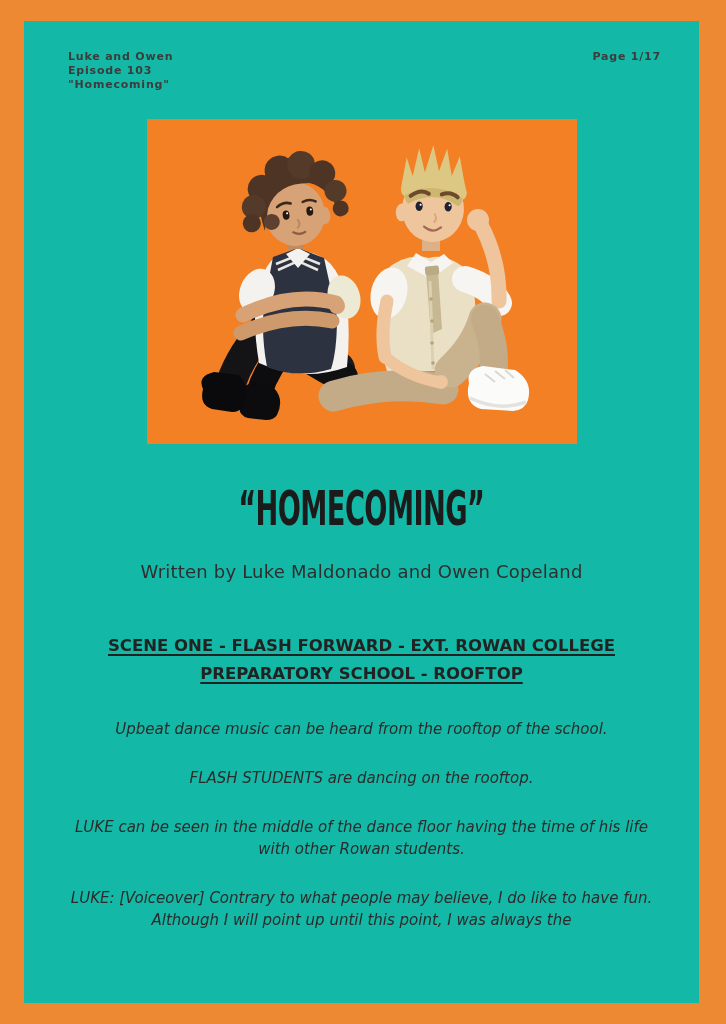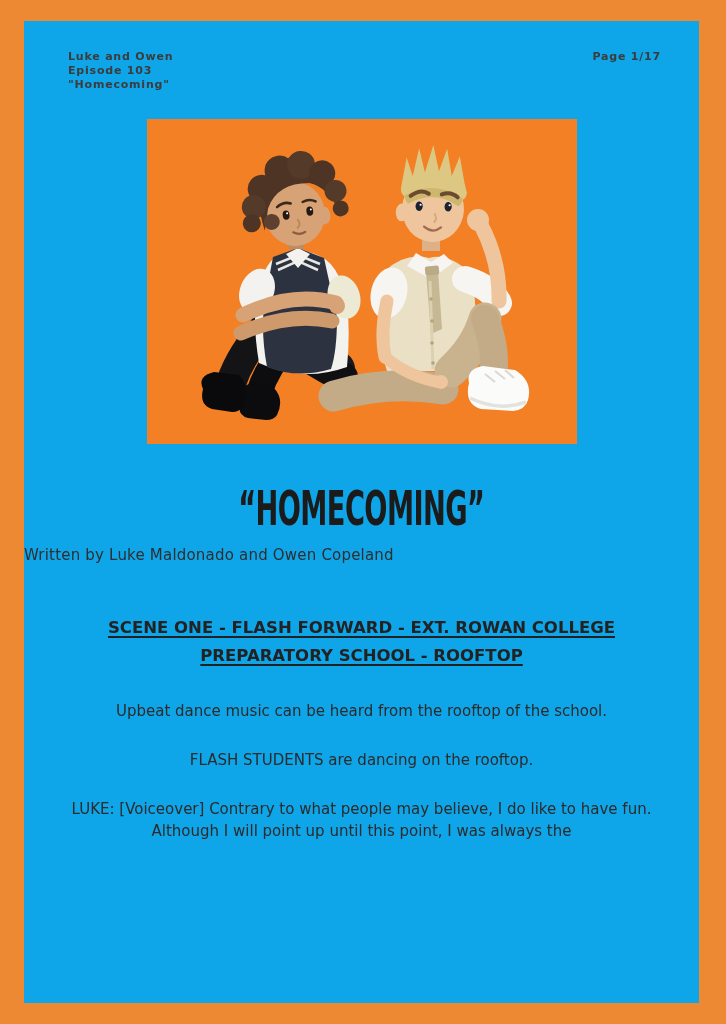--- a/index.html
+++ b/index.html
@@ -7,21 +7,21 @@
   body {
     width: 726px; height: 1024px;
     background: #ee8933;
     font-family: "DejaVu Sans", sans-serif;
     position: relative;
     overflow: hidden;
   }
   .sheet {
     position: absolute;
     left: 24px; top: 21px; right: 27px; bottom: 21px;
-    background: #0ea5e9;
+    background: #14b8a6;
   }
   .header {
     display: flex;
     justify-content: space-between;
     align-items: flex-start;
     padding: 29px 38px 0 44px;
   }
   .header-left div, .page-number {
     font-size: 11px;
     font-weight: bold;
@@ -40,23 +40,23 @@
     text-align: center;
     font-size: 47px;
     font-weight: bold;
     color: #1b1b1b;
     letter-spacing: -1px;
     line-height: 50px;
     white-space: nowrap;
   }
   .title-inner { display: inline-block; transform: scale(0.58, 1.02); transform-origin: center; }
   .byline {
-    margin-top: 12px;
-    text-align: left;
-    font-size: 15px;
+    margin-top: 27px;
+    text-align: center;
+    font-size: 18px;
     color: #2e2e2e;
     letter-spacing: 0.2px;
   }
   .scene-heading {
     margin: 50px auto 8px;
     max-width: 640px;
     text-align: center;
     font-size: 16.5px;
     font-weight: bold;
     color: #222222;
@@ -66,21 +66,21 @@
     text-underline-offset: 3px;
   }
   .script {
     margin: 30px auto 0;
     max-width: 600px;
     text-align: center;
     font-size: 15px;
     line-height: 22px;
     color: #2b2b2b;
   }
-  .script p { margin: 27px 0 0; }
+  .script p { margin: 27px 0 0; font-style: italic; }
   .script p:first-child { margin-top: 0; }
 </style>
 </head>
 <body>
 
 <div class="sheet">
 
   <div class="header">
     <div class="header-left">
       <div>Luke and Owen</div>
@@ -197,16 +197,17 @@
 
   <h1 class="title"><span class="title-inner">“HOMECOMING”</span></h1>
 
   <div class="byline">Written by Luke Maldonado and Owen Copeland</div>
 
   <div class="scene-heading">SCENE ONE - FLASH FORWARD - EXT. ROWAN COLLEGE PREPARATORY SCHOOL - ROOFTOP</div>
 
   <div class="script">
     <p>Upbeat dance music can be heard from the rooftop of the school.</p>
     <p>FLASH STUDENTS are dancing on the rooftop.</p>
+    <p>LUKE can be seen in the middle of the dance floor having the time of his life with other Rowan students.</p>
     <p>LUKE: [Voiceover] Contrary to what people may believe, I do like to have fun. Although I will point up until this point, I was always the</p>
   </div>
 
 </div>
 
 </body></html>

